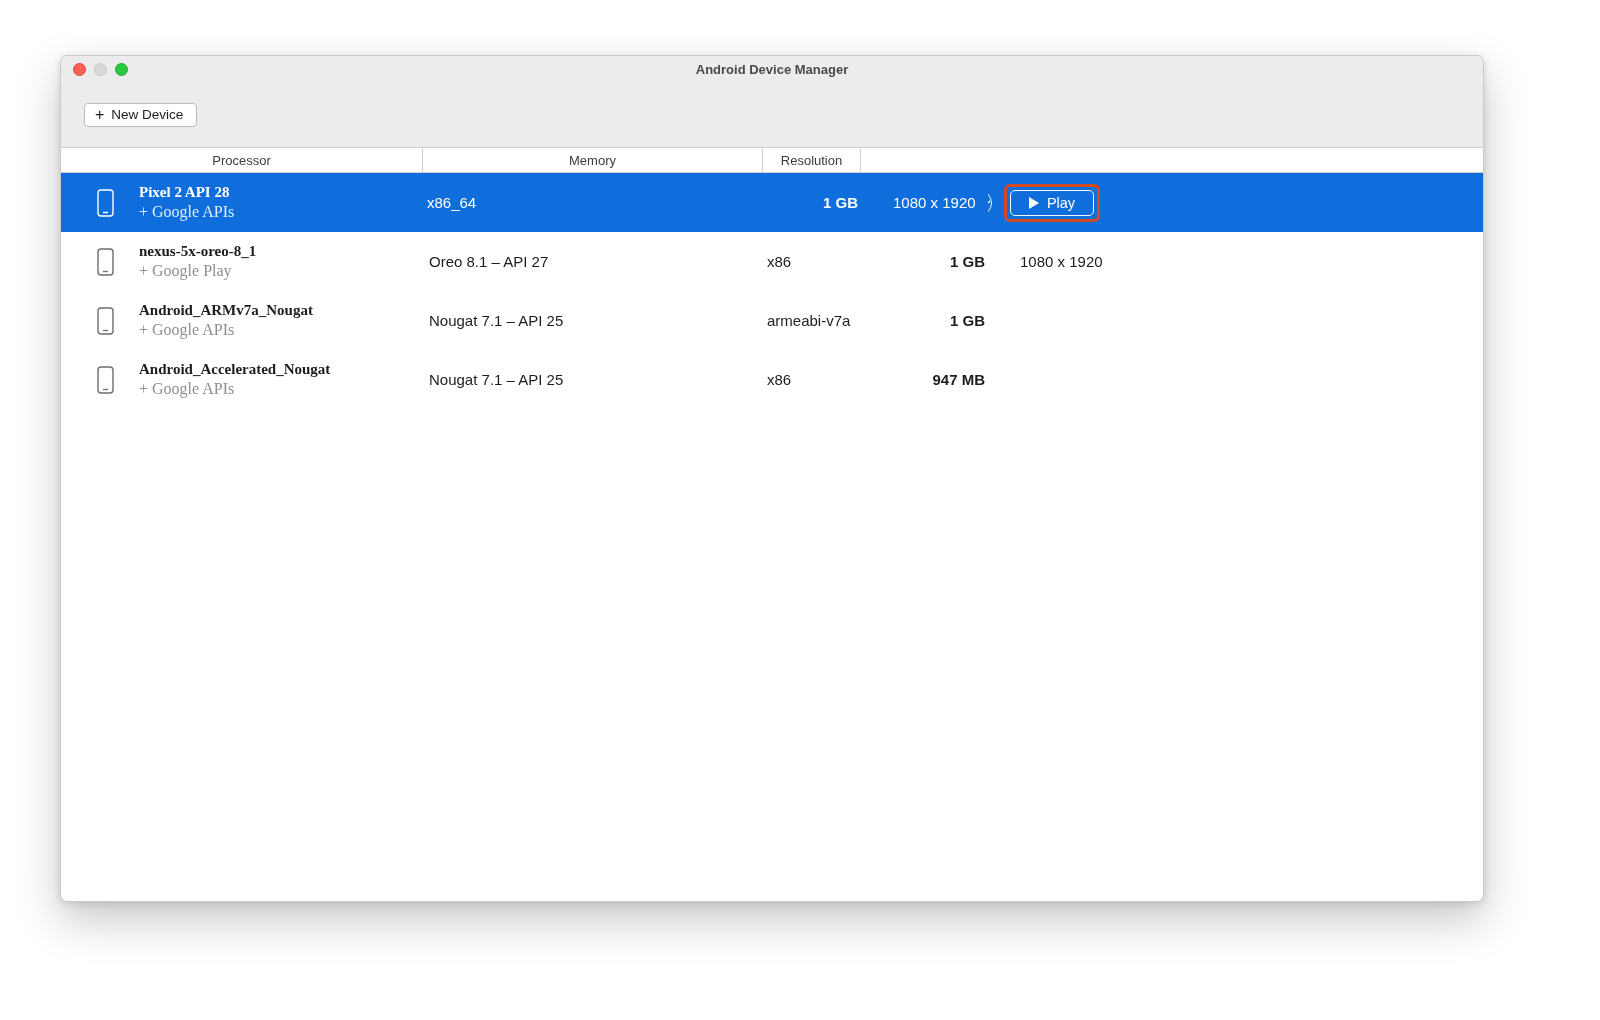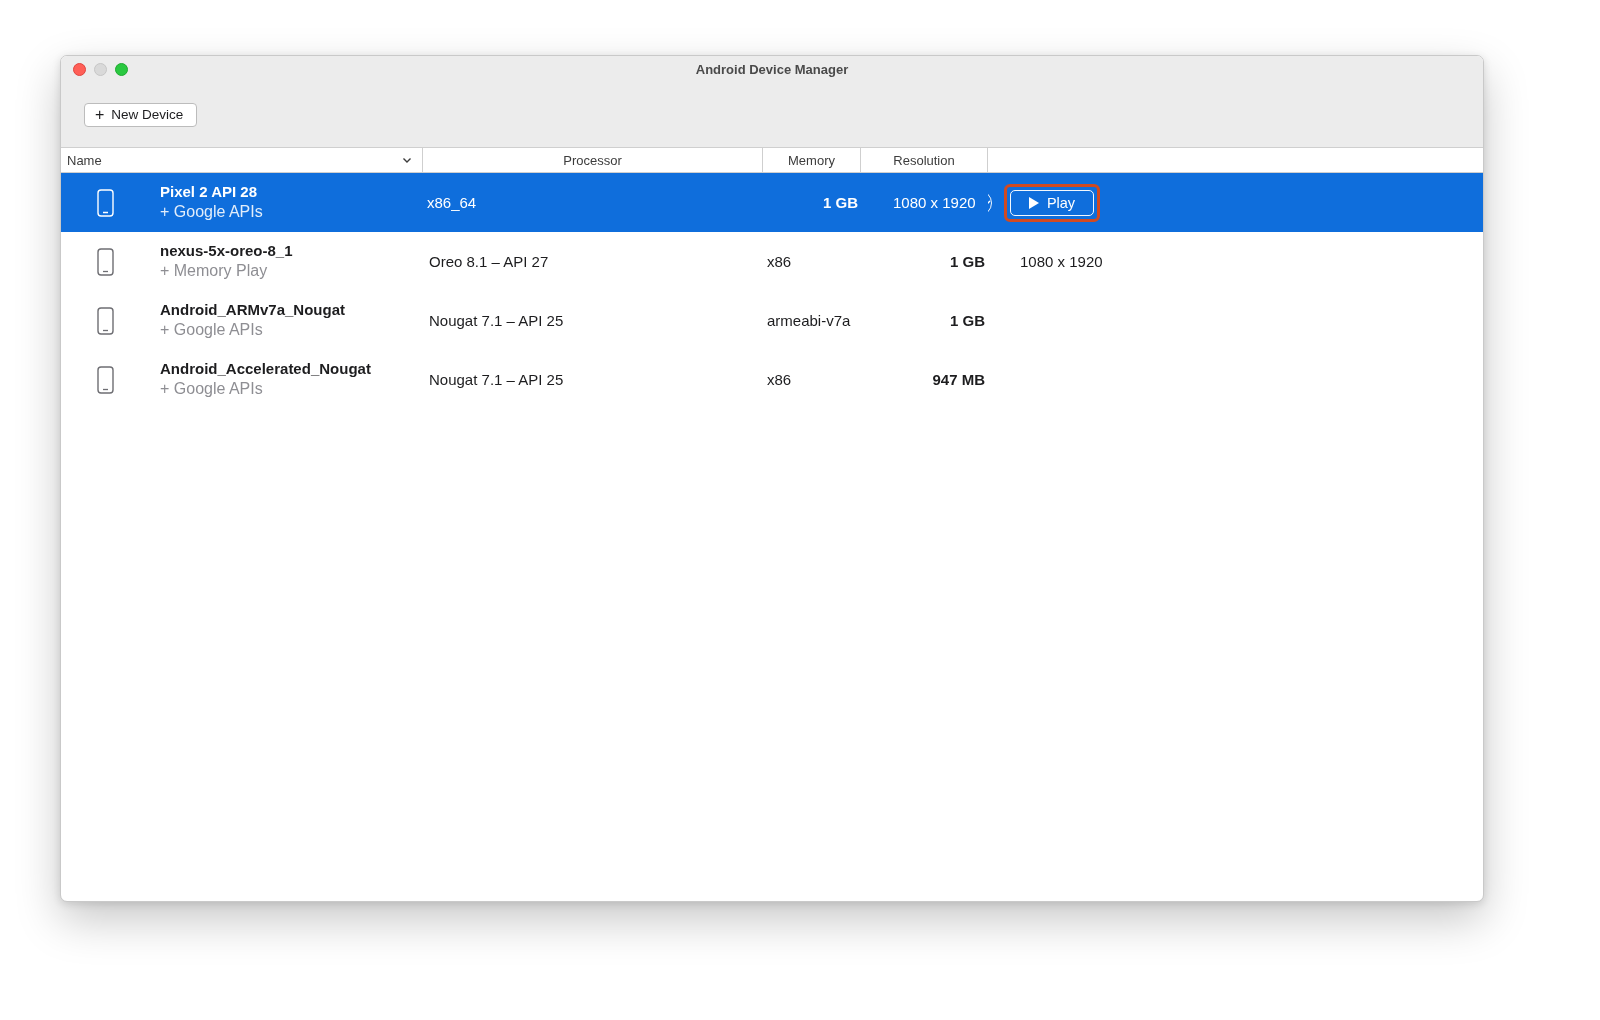--- a/index.html
+++ b/index.html
@@ -119,21 +119,21 @@
     overflow: hidden;
     white-space: nowrap;
     font-size: 15px;
   }
   .cell-name { padding-left: 36px; }
   .phone-icon-wrap {
     width: 17px; height: 28px;
     display: inline-flex;
     flex-shrink: 0;
   }
-  .name-stack { margin-left: 46px; line-height: 1.25; }
+  .name-stack { margin-left: 25px; line-height: 1.25; font-family: Liberation Serif, serif; }
   .device-name { font-size: 15px; font-weight: 600; }
   .device-sub  { font-size: 16px; color: #8e8e93; }
   .row.selected .device-sub { color: rgba(255,255,255,0.88); }
   .cell-os   { padding-left: 6px; }
   .cell-proc { padding-left: 4px; }
   .cell-mem  { justify-content: flex-end; padding-right: 3px; font-weight: bold; }
   .cell-res  { padding-left: 32px; }
   .cell-actions {
     justify-content: flex-end;
     padding-right: 13px;
@@ -187,28 +187,20 @@
   </div>
 
   <div class="toolbar">
     <button class="new-device-btn">
       <span class="plus-glyph">+</span>
       <span>New Device</span>
     </button>
   </div>
 
   <div class="table-header grid-cols">
-    <div class="th th-name">
-      <span>Name</span>
-      <span class="sort-chevron">
-        <svg width="10" height="7" viewBox="0 0 10 7">
-            <path d="M1.5 1.5 L5 5 L8.5 1.5" stroke="#3c3c3c" stroke-width="1.4" fill="none"></path>
-          </svg>
-      </span>
-    </div>
     <div class="th th-center">
       <span>Processor</span>
     </div>
     <div class="th th-center">
       <span>Memory</span>
     </div>
     <div class="th th-center">
       <span>Resolution</span>
     </div>
     <div class="th filler"></div>
@@ -268,21 +260,21 @@
     <div class="row grid-cols">
       <div class="cell cell-name">
         <span class="phone-icon-wrap" style="color:#6e6e73">
           <svg width="17" height="28" viewBox="0 0 17 28">
             <rect x="1" y="1" width="15" height="26" rx="3" fill="none" stroke="currentColor" stroke-width="1.4"></rect>
             <line x1="6" y1="23.5" x2="11" y2="23.5" stroke="currentColor" stroke-width="1.3"></line>
           </svg>
         </span>
         <span class="name-stack">
           <span class="device-name" style="display:block">nexus-5x-oreo-8_1</span>
-          <span class="device-sub" style="display:block">+ Memory Play</span>
+          <span class="device-sub" style="display:block">+ Google Play</span>
         </span>
       </div>
       <div class="cell cell-os">Oreo 8.1 – API 27</div>
       <div class="cell cell-proc">x86</div>
       <div class="cell cell-mem">1 GB</div>
       <div class="cell cell-res">1080 x 1920</div>
       <div class="cell cell-actions"></div>
     </div>
 
     <div class="row grid-cols">

